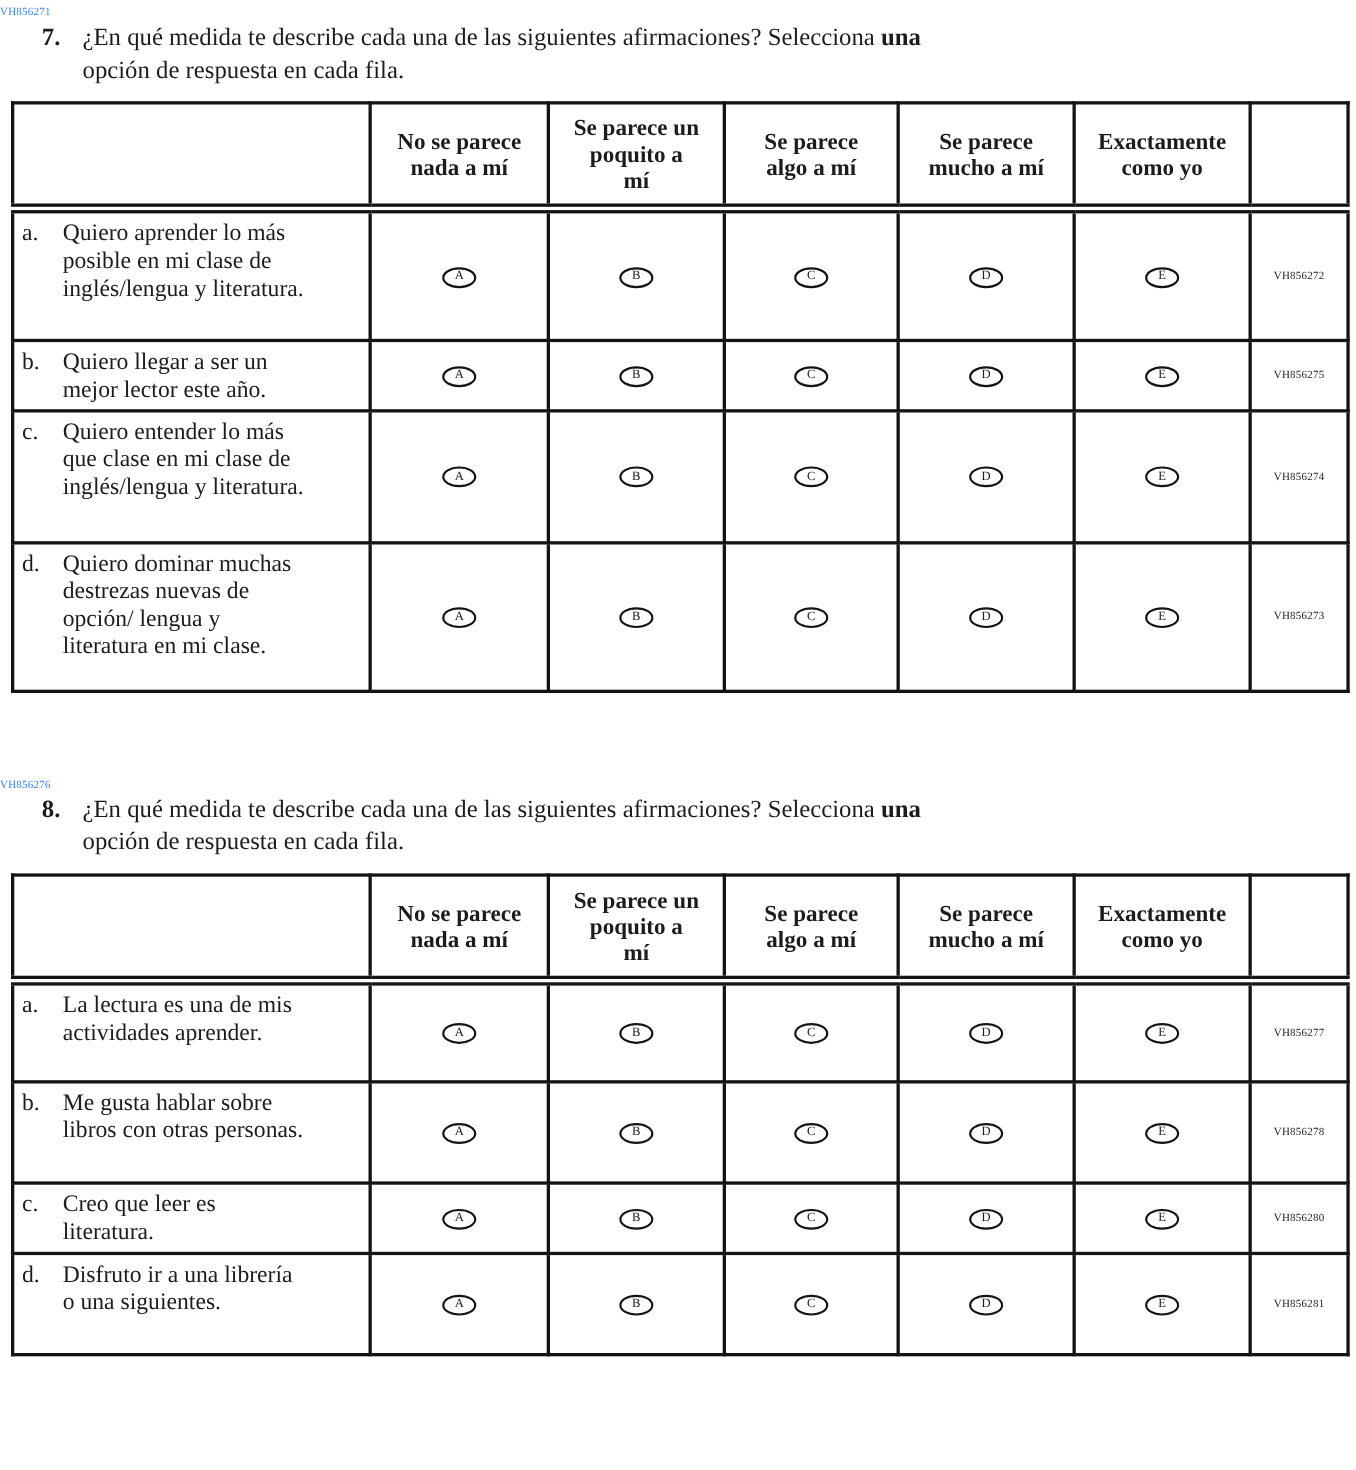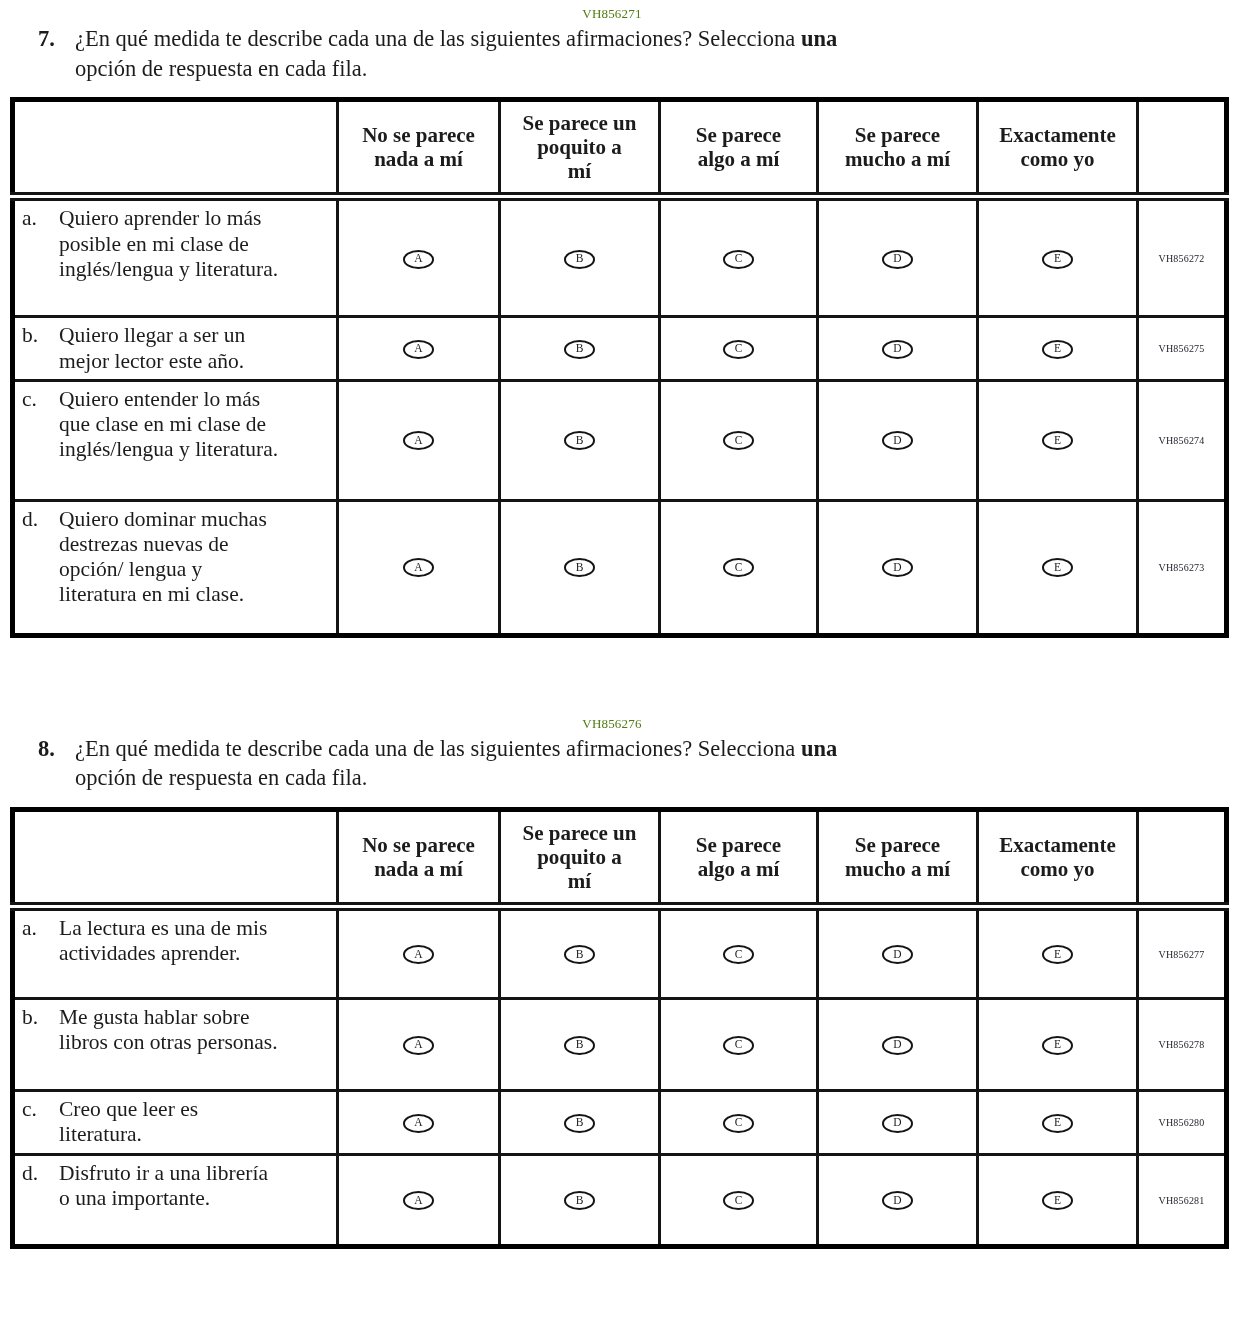--- a/index.html
+++ b/index.html
@@ -5,25 +5,25 @@
   html,body{margin:0;padding:0;background:#ffffff;}
   .page{
     width:1233px;height:1336px;
     background:#ffffff;
     color:#1c1c1c;
     font-family:"Liberation Serif","DejaVu Serif",serif;
     position:relative;
     overflow:hidden;
   }
   .q-code{
-    text-align:center;
-    font-size:13px;
+    text-align:left;
+    font-size:10px;
     letter-spacing:.2px;
     padding:6px 9px 0 0;
-    color:#4d7c0f;
+    color:#3b82f6;
   }
   .q-code.second{padding-top:78px;}
   .q-line{
     display:flex;
     margin:2px 0 0 38px;
     font-size:22.5px;
     line-height:1.32;
   }
   .q-num{
     font-weight:bold;
@@ -31,21 +31,21 @@
     flex-shrink:0;
   }
   .q-text{width:1060px;}
   .q-bold{font-weight:bold;}
   .q-after{display:block;}
   table.grid{
     border-collapse:collapse;
     table-layout:fixed;
     width:1214px;
     margin:14px 0 0 10px;
-    border:5px solid #000000;
+    border:2px solid #000000;
   }
   table.grid td, table.grid th{
     border:3px solid #141414;
     padding:0;
   }
   table.grid thead th{
     border-bottom:9px double #141414;
     height:90px;
     font-size:21px;
     font-weight:bold;
@@ -285,21 +285,21 @@
         <td class="opt-cell"><span class="bubble">B</span></td>
         <td class="opt-cell"><span class="bubble">C</span></td>
         <td class="opt-cell"><span class="bubble">D</span></td>
         <td class="opt-cell"><span class="bubble">E</span></td>
         <td class="code-cell">VH856280</td>
       </tr>
       <tr class="h92">
         <td class="stmt-cell">
             <div class="stmt">
           <span class="stmt-letter">d.</span>
-          <span class="stmt-text">Disfruto ir a una librería o una importante.</span>
+          <span class="stmt-text">Disfruto ir a una librería o una siguientes.</span>
             </div>
           </td>
         <td class="opt-cell"><span class="bubble">A</span></td>
         <td class="opt-cell"><span class="bubble">B</span></td>
         <td class="opt-cell"><span class="bubble">C</span></td>
         <td class="opt-cell"><span class="bubble">D</span></td>
         <td class="opt-cell"><span class="bubble">E</span></td>
         <td class="code-cell">VH856281</td>
       </tr>
     </tbody>

